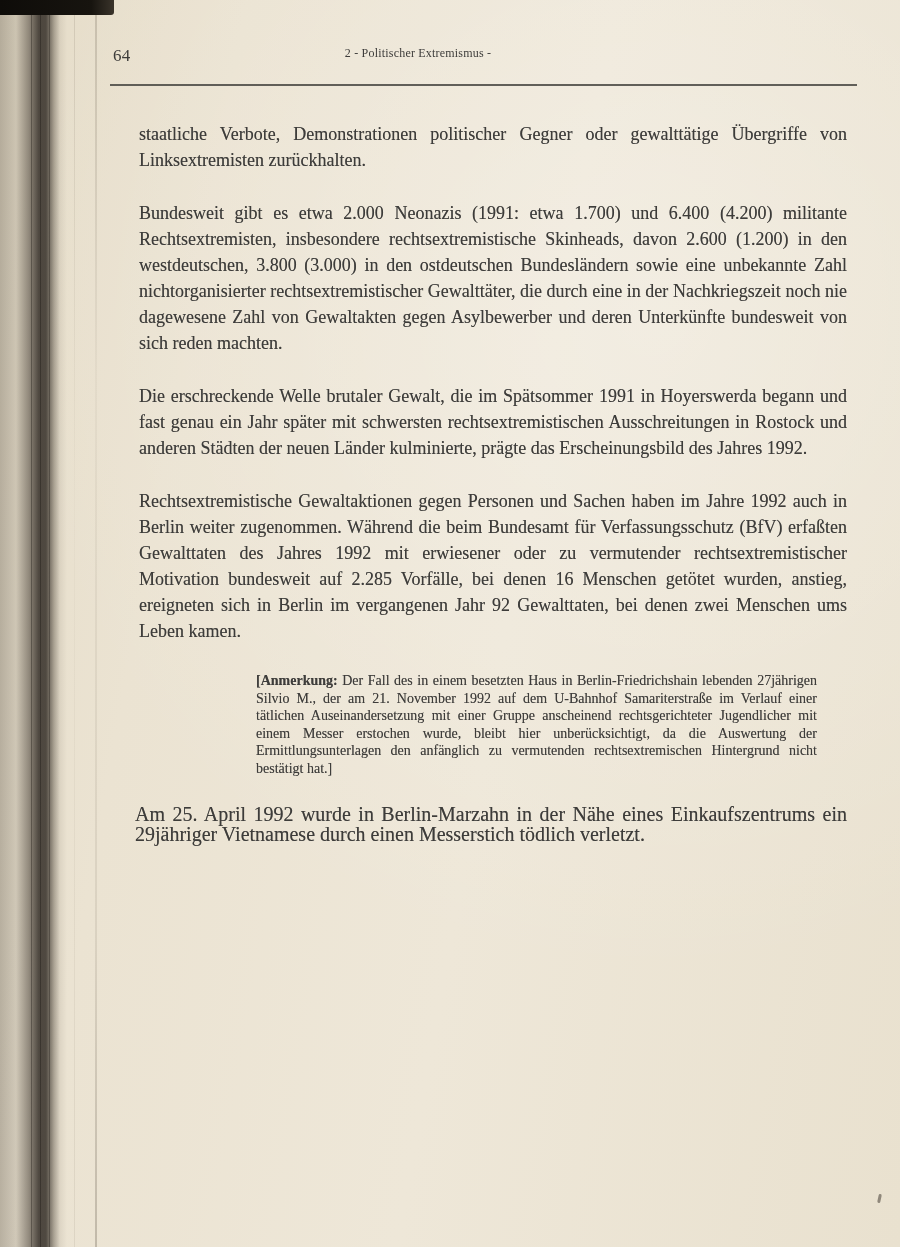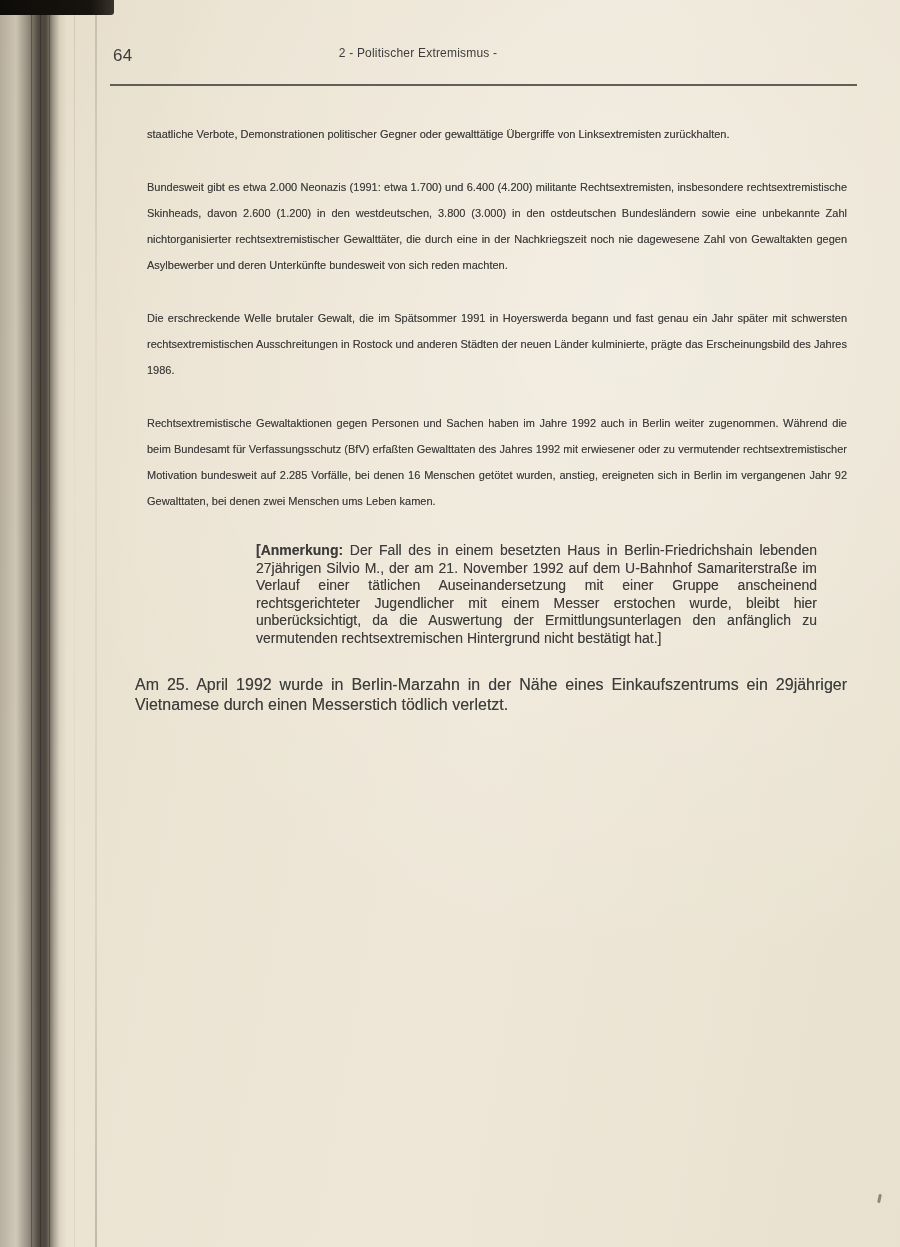--- a/index.html
+++ b/index.html
@@ -5,21 +5,21 @@
   html, body { margin: 0; padding: 0; background: #cfc8b8; }
   .page {
     position: relative;
     width: 900px;
     height: 1247px;
     margin: 0 auto;
     overflow: hidden;
     background:
       radial-gradient(120% 90% at 72% 25%, rgba(255,255,255,0.28), rgba(255,255,255,0) 60%),
       linear-gradient(100deg, #e5dcc8 0%, #ebe3d2 22%, #eee7d8 55%, #e9e1cf 100%);
-    font-family: Liberation Sans, sans-serif;
+    font-family: Liberation Serif, serif;
     color: #3d3c3a;
   }
   
   .scan-topbar {
     position: absolute; top: 0; left: 0;
     width: 114px; height: 15px;
     background: linear-gradient(to right, #0e0c09 0%, #17140f 80%, #3a342b 100%);
     border-bottom-right-radius: 3px;
   }
   .spine {
@@ -67,35 +67,35 @@
     position: absolute; left: 418px; top: 0; transform: translateX(-50%);
     font-size: 12px; white-space: nowrap; letter-spacing: 0.2px;
   }
   .rule {
     position: absolute; top: 84px; left: 110px; width: 747px;
     border-top: 2px solid rgba(72,70,66,0.85);
   }
   
   .content { position: absolute; top: 121px; left: 135px; width: 712px; }
   .para {
-    margin: 0 0 27px 12px;
-    font-size: 11px; line-height: 26px;
+    margin: 0 0 27px 4px;
+    font-size: 18px; line-height: 26px;
     text-align: justify;
     text-shadow: 0 0 0.4px rgba(61,60,58,0.55);
   }
   .note {
     margin: 28px 30px 28px 121px;
     font-size: 14px; line-height: 17.5px;
     text-align: justify;
     text-shadow: 0 0 0.3px rgba(61,60,58,0.5);
   }
   .note .note-label { font-weight: bold; }
   .closing {
     margin: 0;
-    font-size: 16px; line-height: 19.5px;
+    font-size: 20px; line-height: 19.5px;
     text-align: justify;
     text-shadow: 0 0 0.4px rgba(61,60,58,0.55);
   }
 </style>
 </head>
 <body>
 
 <div class="page">
 
   <div class="spine"></div>
@@ -107,21 +107,21 @@
 
   <header class="pagehead">
     <span class="pagenum">64</span>
     <span class="chapter">2 - Politischer Extremismus -</span>
   </header>
   <div class="rule"></div>
 
   <main class="content">
     <p class="para">staatliche Verbote, Demonstrationen politischer Gegner oder gewalttätige Übergriffe von Linksextremisten zurückhalten.</p>
     <p class="para">Bundesweit gibt es etwa 2.000 Neonazis (1991: etwa 1.700) und 6.400 (4.200) militante Rechtsextremisten, insbesondere rechtsextremistische Skinheads, davon 2.600 (1.200) in den westdeutschen, 3.800 (3.000) in den ostdeutschen Bundesländern sowie eine unbekannte Zahl nichtorganisierter rechtsextremistischer Gewalttäter, die durch eine in der Nachkriegszeit noch nie dagewesene Zahl von Gewaltakten gegen Asylbewerber und deren Unterkünfte bundesweit von sich reden machten.</p>
-    <p class="para">Die erschreckende Welle brutaler Gewalt, die im Spätsommer 1991 in Hoyerswerda begann und fast genau ein Jahr später mit schwersten rechtsextremistischen Ausschreitungen in Rostock und anderen Städten der neuen Länder kulminierte, prägte das Erscheinungsbild des Jahres 1986.</p>
+    <p class="para">Die erschreckende Welle brutaler Gewalt, die im Spätsommer 1991 in Hoyerswerda begann und fast genau ein Jahr später mit schwersten rechtsextremistischen Ausschreitungen in Rostock und anderen Städten der neuen Länder kulminierte, prägte das Erscheinungsbild des Jahres 1992.</p>
     <p class="para">Rechtsextremistische Gewaltaktionen gegen Personen und Sachen haben im Jahre 1992 auch in Berlin weiter zugenommen. Während die beim Bundesamt für Verfassungsschutz (BfV) erfaßten Gewalttaten des Jahres 1992 mit erwiesener oder zu vermutender rechtsextremistischer Motivation bundesweit auf 2.285 Vorfälle, bei denen 16 Menschen getötet wurden, anstieg, ereigneten sich in Berlin im vergangenen Jahr 92 Gewalttaten, bei denen zwei Menschen ums Leben kamen.</p>
 
     <p class="note"><strong class="note-label">[Anmerkung:</strong> <span>Der Fall des in einem besetzten Haus in Berlin-Friedrichshain lebenden 27jährigen Silvio M., der am 21. November 1992 auf dem U-Bahnhof Samariterstraße im Verlauf einer tätlichen Auseinandersetzung mit einer Gruppe anscheinend rechtsgerichteter Jugendlicher mit einem Messer erstochen wurde, bleibt hier unberücksichtigt, da die Auswertung der Ermittlungsunterlagen den anfänglich zu vermutenden rechtsextremischen Hintergrund nicht bestätigt hat.]</span></p>
 
     <p class="closing">Am 25. April 1992 wurde in Berlin-Marzahn in der Nähe eines Einkaufszentrums ein 29jähriger Vietnamese durch einen Messerstich tödlich verletzt.</p>
   </main>
 
 </div>
 
 </body></html>

